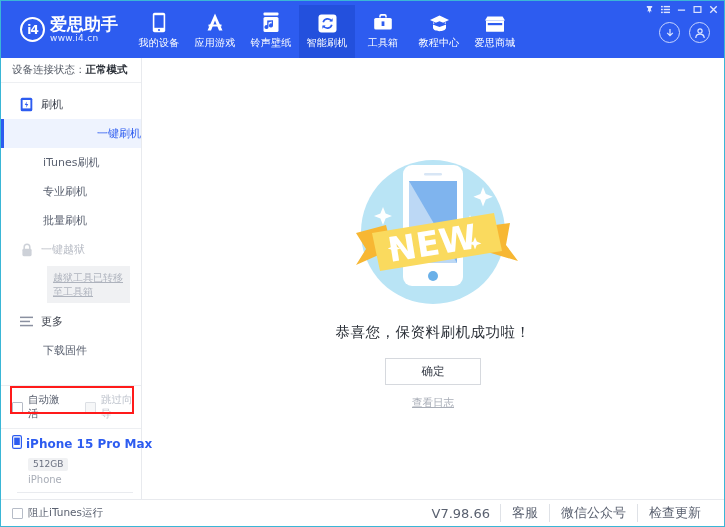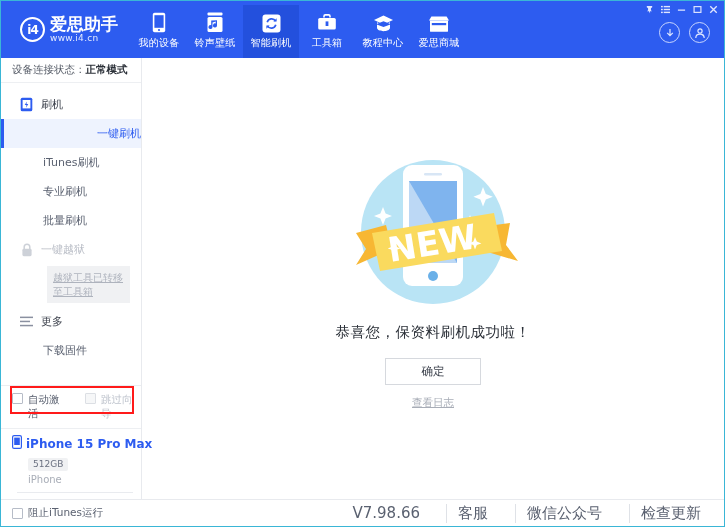--- a/index.html
+++ b/index.html
@@ -128,21 +128,21 @@
     background:#f0f1f3;
     color:#aeb3bd;
     font-size:10px; line-height:1.35;
     padding:5px 6px;
     text-decoration:underline;
   }
 
   .sep { height:1px; background:#ebedf0; margin:5px 0 0 0; }
 
   .check-row {
-    display:flex; gap:5px;
+    display:flex; align-items:center; gap:5px;
     padding:7px 0 7px 11px;
     font-size:10.5px; color:#5a6170;
     position:relative;
   }
   .check-row .cb {
     width:11px; height:11px; border:1px solid #b6bcc7;
     background:#fff; border-radius:1px; flex-shrink:0;
   }
   .check-row .cb.dim { border-color:#dcdfe4; background:#f6f7f8; }
   .check-row .txt-dim { color:#bfc4cd; }
@@ -199,21 +199,21 @@
   
   .footer {
     height:27px; min-height:27px;
     border-top:1px solid #e8eaee;
     display:flex; align-items:center;
     padding:0 12px 0 11px;
     background:#fff;
   }
   .foot-left { display:flex; align-items:center; gap:5px; font-size:10.5px; color:#5a6170; }
   .foot-left .cb { width:11px; height:11px; border:1px solid #b6bcc7; background:#fff; border-radius:1px; }
-  .foot-right { margin-left:auto; display:flex; align-items:center; font-size:15px; color:#5a6170;gap:16px; }
+  .foot-right { margin-left:auto; display:flex; align-items:center; font-size:13px; color:#5a6170; }
   .foot-right .ver { color:#5a6170; padding-right:10px; }
   .foot-right .lnk { padding:0 11px; cursor:pointer; border-left:1px solid #dfe2e7; }
 </style>
 </head>
 <body>
 
 <div class="app">
 
   <div class="header">
 
@@ -264,20 +264,29 @@
         <div class="nav-ico">
           <svg width="14" height="21" viewBox="0 0 14 21">
             <rect x="0.8" y="0.8" width="12.4" height="19.4" rx="1.8" fill="#fff"></rect>
             <rect x="2.4" y="3.2" width="9.2" height="12.6" fill="#2d5cf0"></rect>
             <circle cx="7" cy="18" r="1.1" fill="#2d5cf0"></circle>
           </svg>
         </div>
         <div class="nav-label">我的设备</div>
       </div>
 
+      <div class="nav">
+        <div class="nav-ico">
+          <svg width="22" height="21" viewBox="0 0 22 21">
+            <path d="M11 1.5L18.5 18.5H15L11 8.5L7 18.5H3.5z" fill="#fff"></path>
+            <rect x="4.5" y="12.5" width="13" height="2" fill="#fff"></rect>
+          </svg>
+        </div>
+        <div class="nav-label">应用游戏</div>
+      </div>
 
       <div class="nav">
         <div class="nav-ico">
           <svg width="18" height="21" viewBox="0 0 18 21">
             <rect x="1.5" y="0.5" width="15" height="3" rx="1" fill="#fff"></rect>
             <rect x="1.5" y="5" width="15" height="15" rx="1.5" fill="#fff"></rect>
             <path d="M11 8.2v5.2a2 2 0 11-1.3-1.85V9.6l-3.2.8v4.6a2 2 0 11-1.3-1.85V8.6z" fill="#2d5cf0"></path>
           </svg>
         </div>
         <div class="nav-label">铃声壁纸</div>

